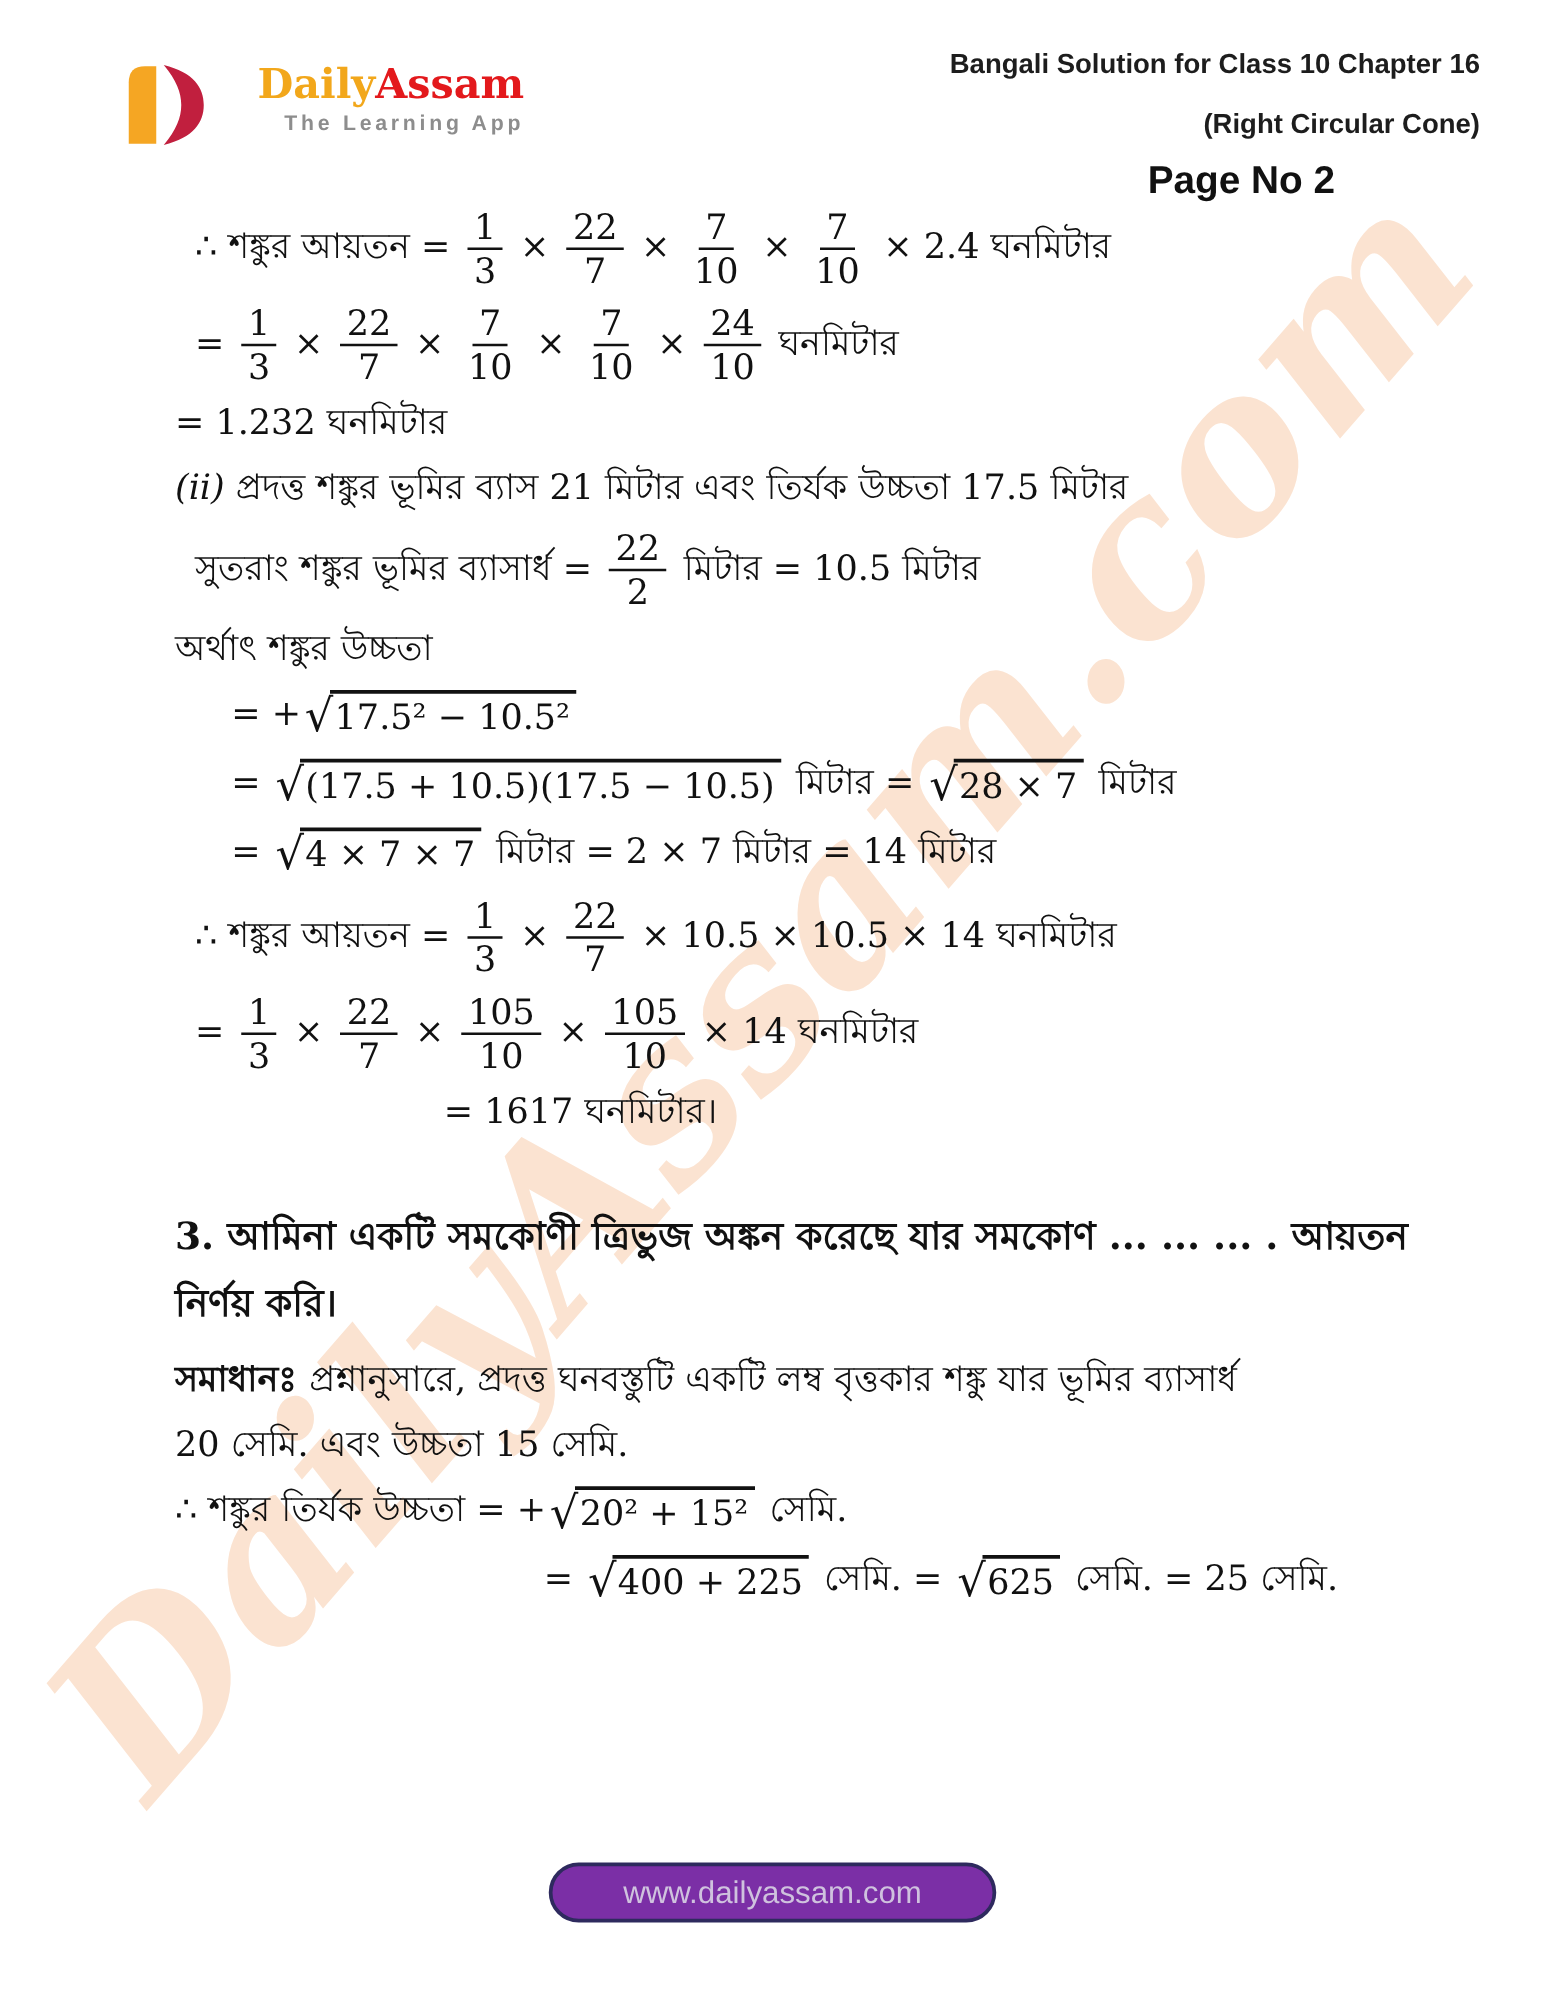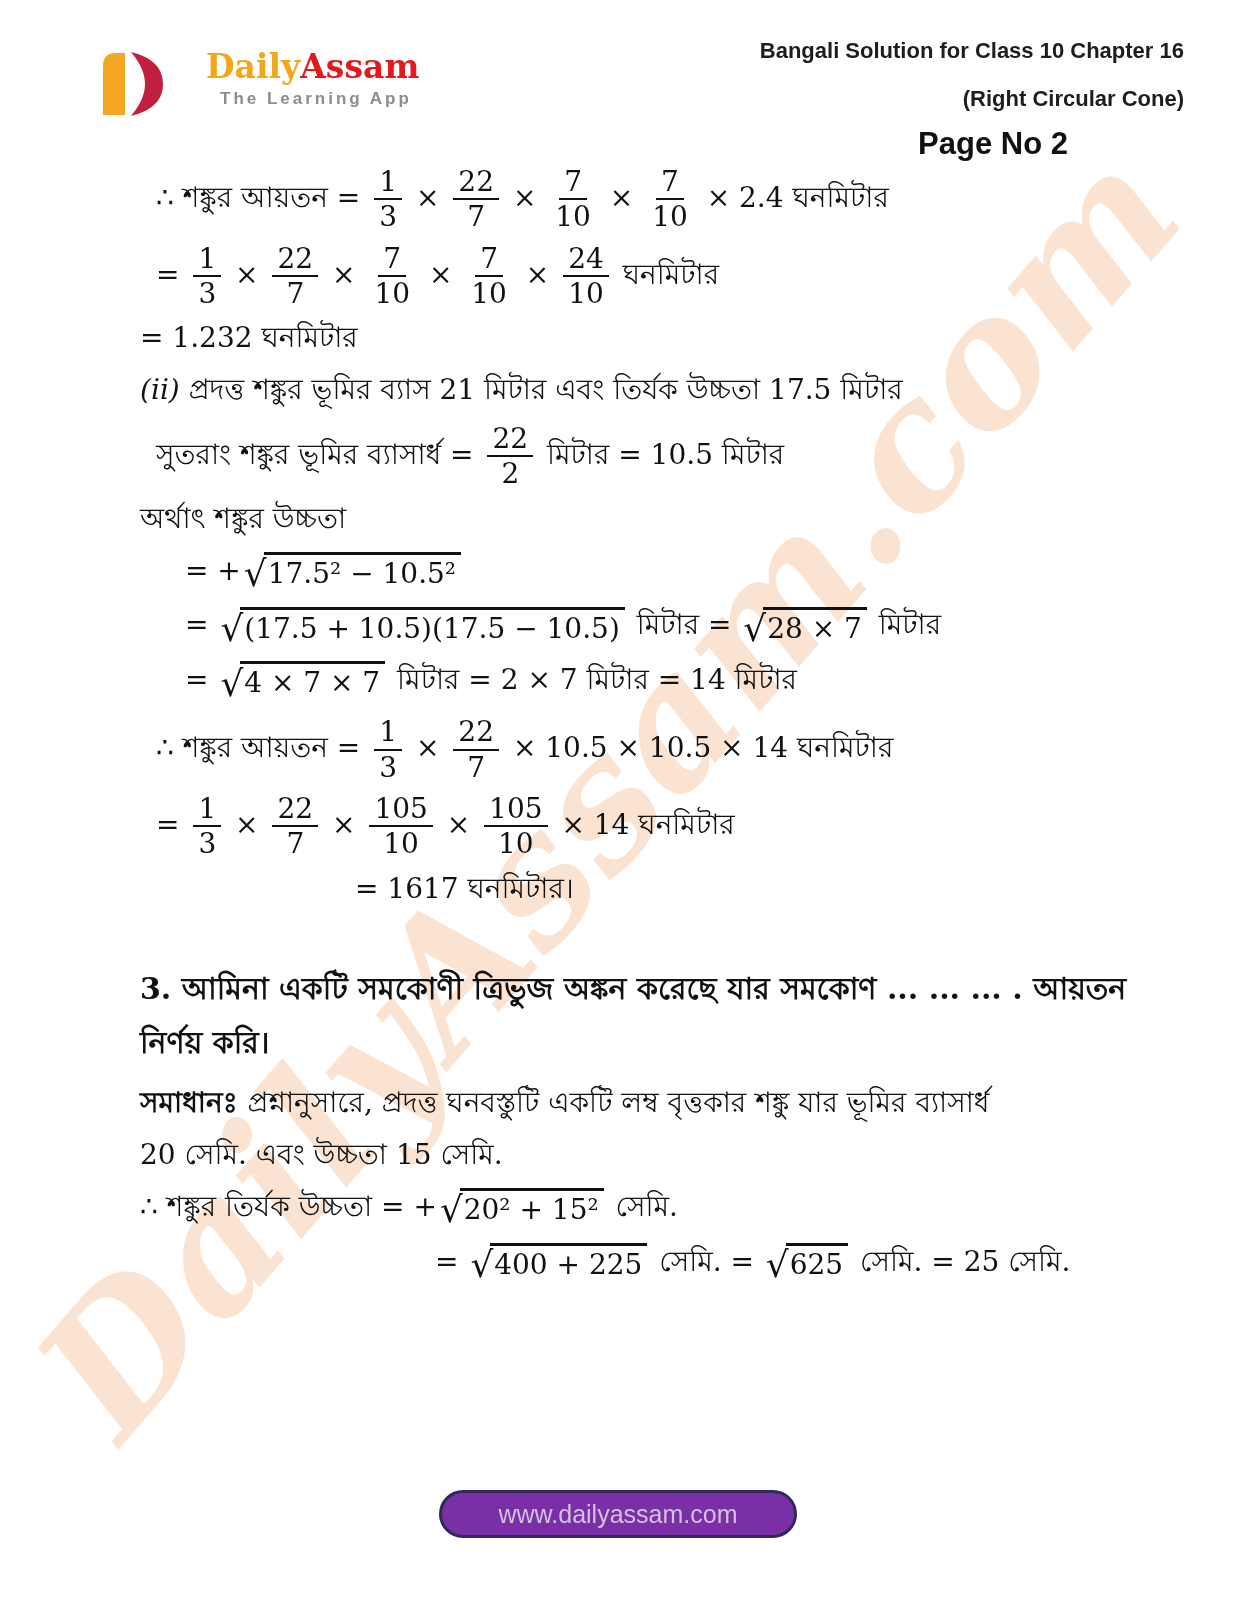--- a/index.html
+++ b/index.html
@@ -33,20 +33,21 @@
   .logo{position:absolute;left:100px;top:50px;display:flex;align-items:flex-start;z-index:2;gap:32px;}
   .logo-icon{display:block;margin-right:10px;}
   .logo-name{font-family:"DejaVu Serif",serif;font-weight:bold;font-size:33px;line-height:1.0;}
   .logo-name .daily{color:var(--logo-daily,#F2A71B);}
   .logo-name .assam{color:var(--logo-assam,#E3191C);}
   .tagline{
     margin-top:6px;margin-left:14px;
     font-family:"Liberation Sans",sans-serif;
     font-weight:bold;font-size:17px;letter-spacing:3px;
     color:var(--logo-tagline,#8D8D8D);
+    text-align:right;
   }
   .h-title{position:absolute;top:38px;right:52px;
     font-family:"Liberation Sans",sans-serif;font-weight:600;font-size:22px;color:#1d1d1d;z-index:2;}
   .h-sub{position:absolute;top:86px;right:52px;
     font-family:"Liberation Sans",sans-serif;font-weight:600;font-size:22px;color:#1d1d1d;z-index:2;}
   .h-page{position:absolute;top:126px;right:168px;
     font-family:"Liberation Sans",sans-serif;font-weight:700;font-size:31px;color:#111;z-index:2;}
   
   .content{
     position:absolute;left:140px;top:160px;width:1005px;

